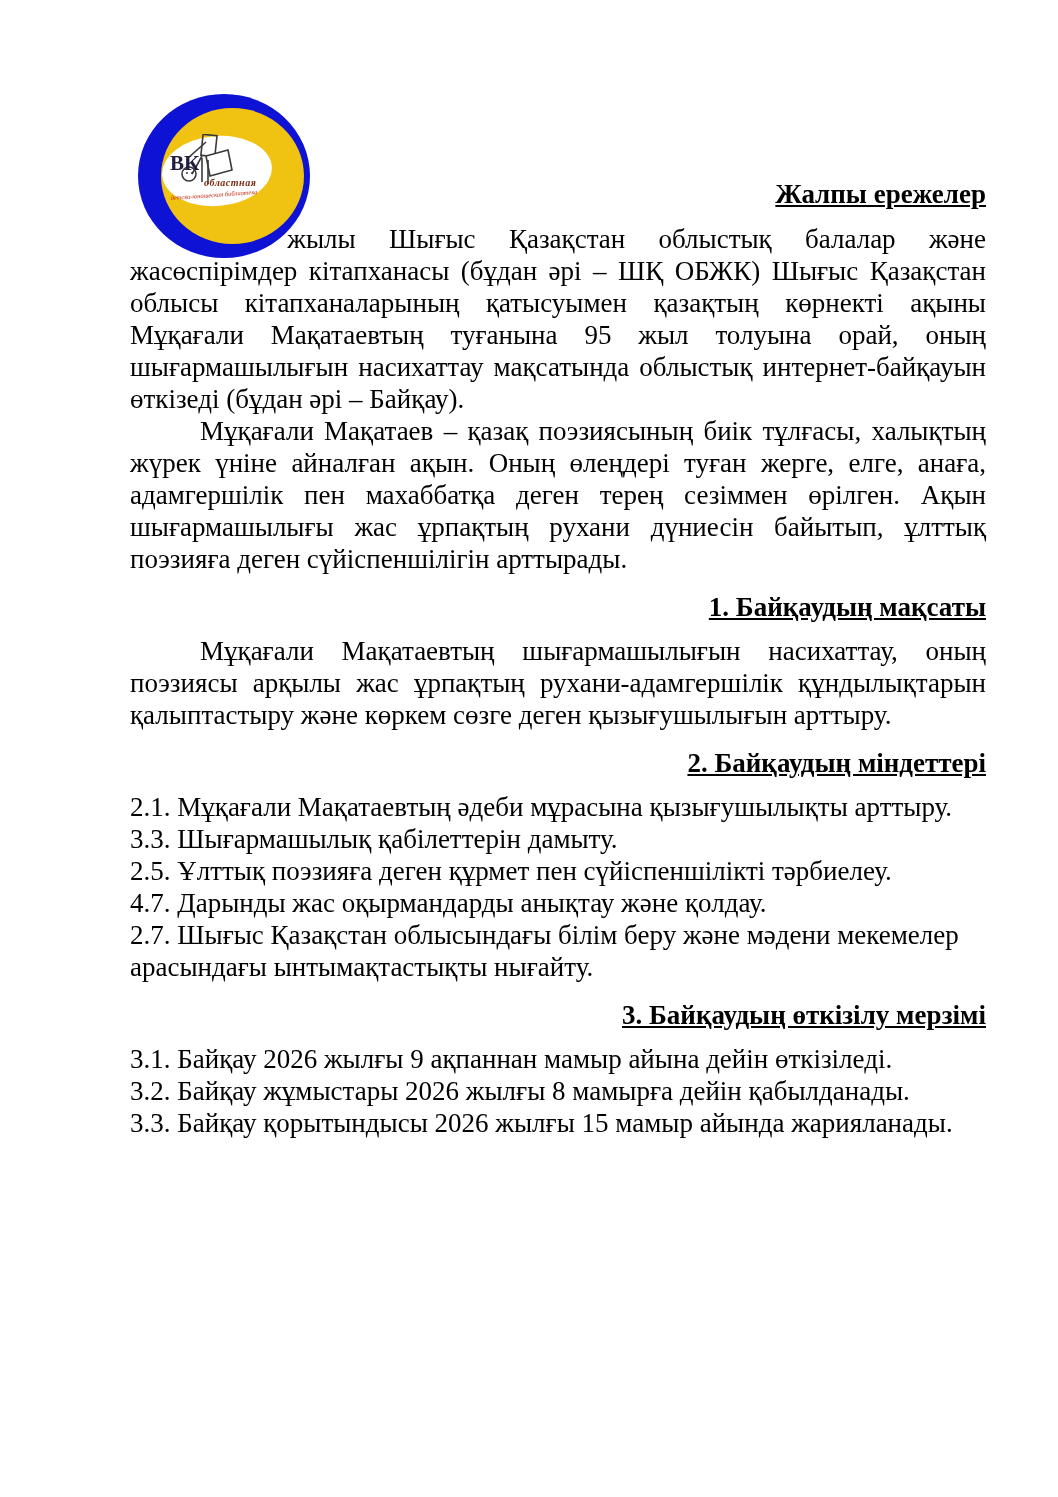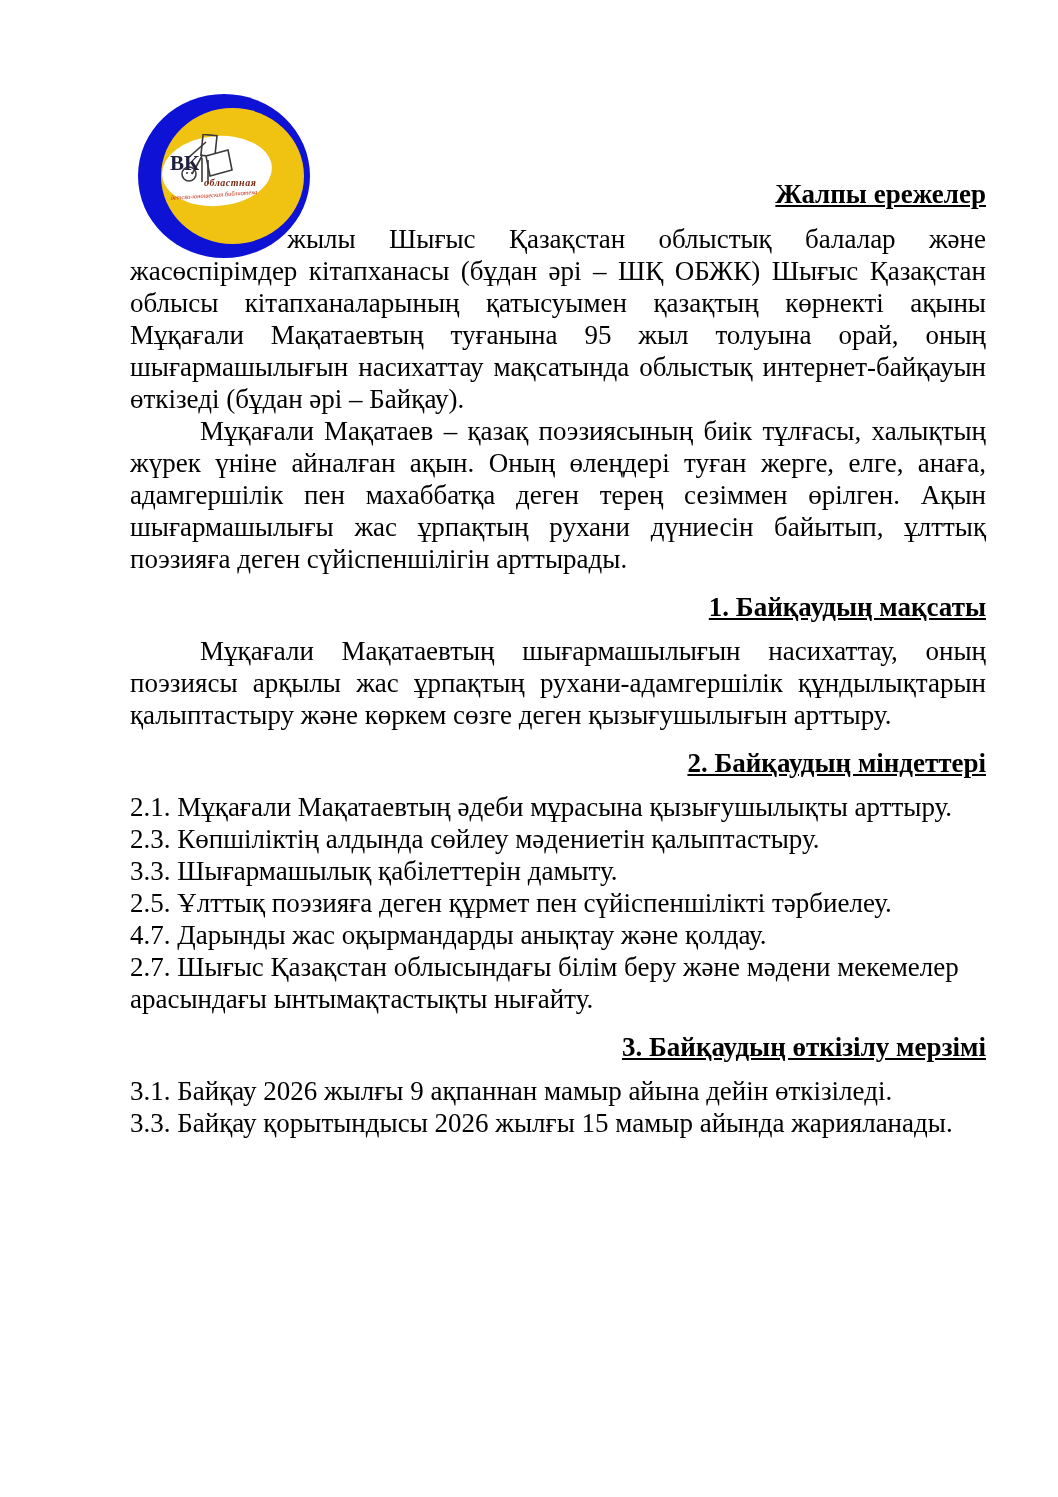--- a/index.html
+++ b/index.html
@@ -157,27 +157,27 @@
     </section>
 
     <section>
       <h2 class="section-heading spaced">1. Байқаудың мақсаты</h2>
       <p class="para">Мұқағали Мақатаевтың шығармашылығын насихаттау, оның поэзиясы арқылы жас ұрпақтың рухани-адамгершілік құндылықтарын қалыптастыру және көркем сөзге деген қызығушылығын арттыру.</p>
     </section>
 
     <section>
       <h2 class="section-heading spaced">2. Байқаудың міндеттері</h2>
       <p class="item">2.1. Мұқағали Мақатаевтың әдеби мұрасына қызығушылықты арттыру.</p>
-      <p class="item">2.3. Көпшіліктің алдында сөйлеу мәдениетін қалыптастыру.</p>
       <p class="item">3.3. Шығармашылық қабілеттерін дамыту.</p>
       <p class="item">2.5. Ұлттық поэзияға деген құрмет пен сүйіспеншілікті тәрбиелеу.</p>
       <p class="item">4.7. Дарынды жас оқырмандарды анықтау және қолдау.</p>
       <p class="item">2.7. Шығыс Қазақстан облысындағы білім беру және мәдени мекемелер арасындағы ынтымақтастықты нығайту.</p>
     </section>
 
     <section>
       <h2 class="section-heading spaced">3. Байқаудың өткізілу мерзімі</h2>
       <p class="item">3.1. Байқау 2026 жылғы 9 ақпаннан мамыр айына дейін өткізіледі.</p>
+      <p class="item">3.2. Байқау жұмыстары 2026 жылғы 8 мамырға дейін қабылданады.</p>
       <p class="item">3.3. Байқау қорытындысы 2026 жылғы 15 мамыр айында жарияланады.</p>
     </section>
 
   </main>
 </div>
 
 </body></html>

